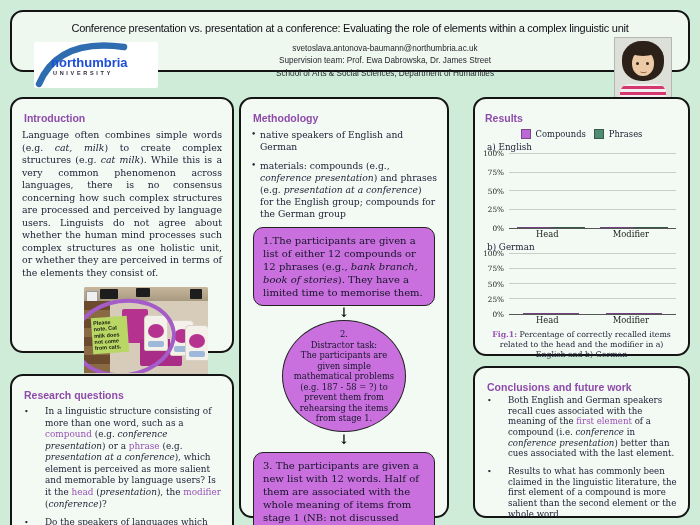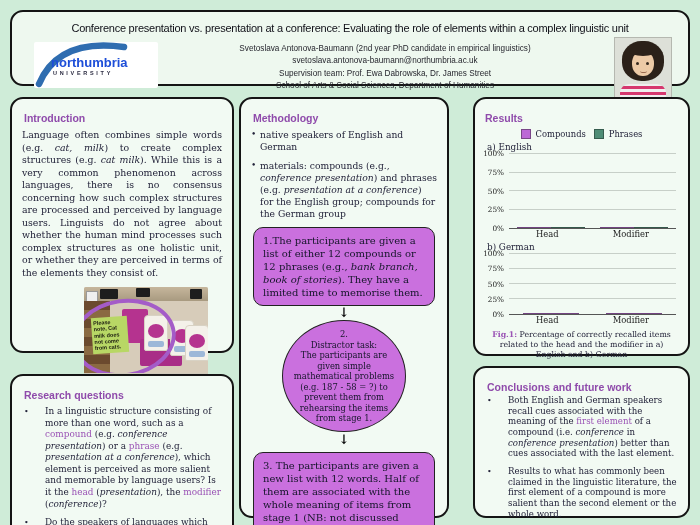--- a/index.html
+++ b/index.html
@@ -91,33 +91,32 @@
   #chart-english .plot{height:74px;}
   #chart-german .plot{height:60px;}
   .fig-caption{font-size:7.8px;line-height:1.3;text-align:center;margin-top:5px;padding:0 6px;}
   .fig-caption .seg-kw{font-weight:bold;}
 </style>
 </head>
 <body>
 
 <div class="page">
 
-  <div class="box" style="left:10px;top:10px;width:680px;height:76px;background:#eef8ef;">
+  <div class="box" style="left:10px;top:10px;width:680px;height:62px;background:#eef8ef;">
     <div class="header-title">Conference presentation vs. presentation at a conference: Evaluating the role of elements within a complex linguistic unit</div>
 
     <div class="logo">
       <svg class="swoosh" viewBox="0 0 124 46">
         <path d="M5 42 C 20 6 54 0 90 5" stroke="#2f6db0" stroke-width="6.5" fill="none" stroke-linecap="round"></path>
       </svg>
       <div class="logo-t1">northumbria</div>
       <div class="logo-t2">UNIVERSITY</div>
     </div>
 
     <div class="authors">
-      <div>Svetoslava Antonova-Baumann (2nd year PhD candidate in empirical linguistics)</div>
       <div>svetoslava.antonova-baumann@northumbria.ac.uk</div>
       <div>Supervision team: Prof. Ewa Dabrowska, Dr. James Street</div>
       <div>School of Arts &amp; Social Sciences, Department of Humanities</div>
     </div>
 
     <div class="photo">
       <div class="ph-hair"></div>
       <div class="ph-face"></div>
       <div class="ph-fringe"></div>
       <div class="ph-eye" style="left:21px;"></div>

